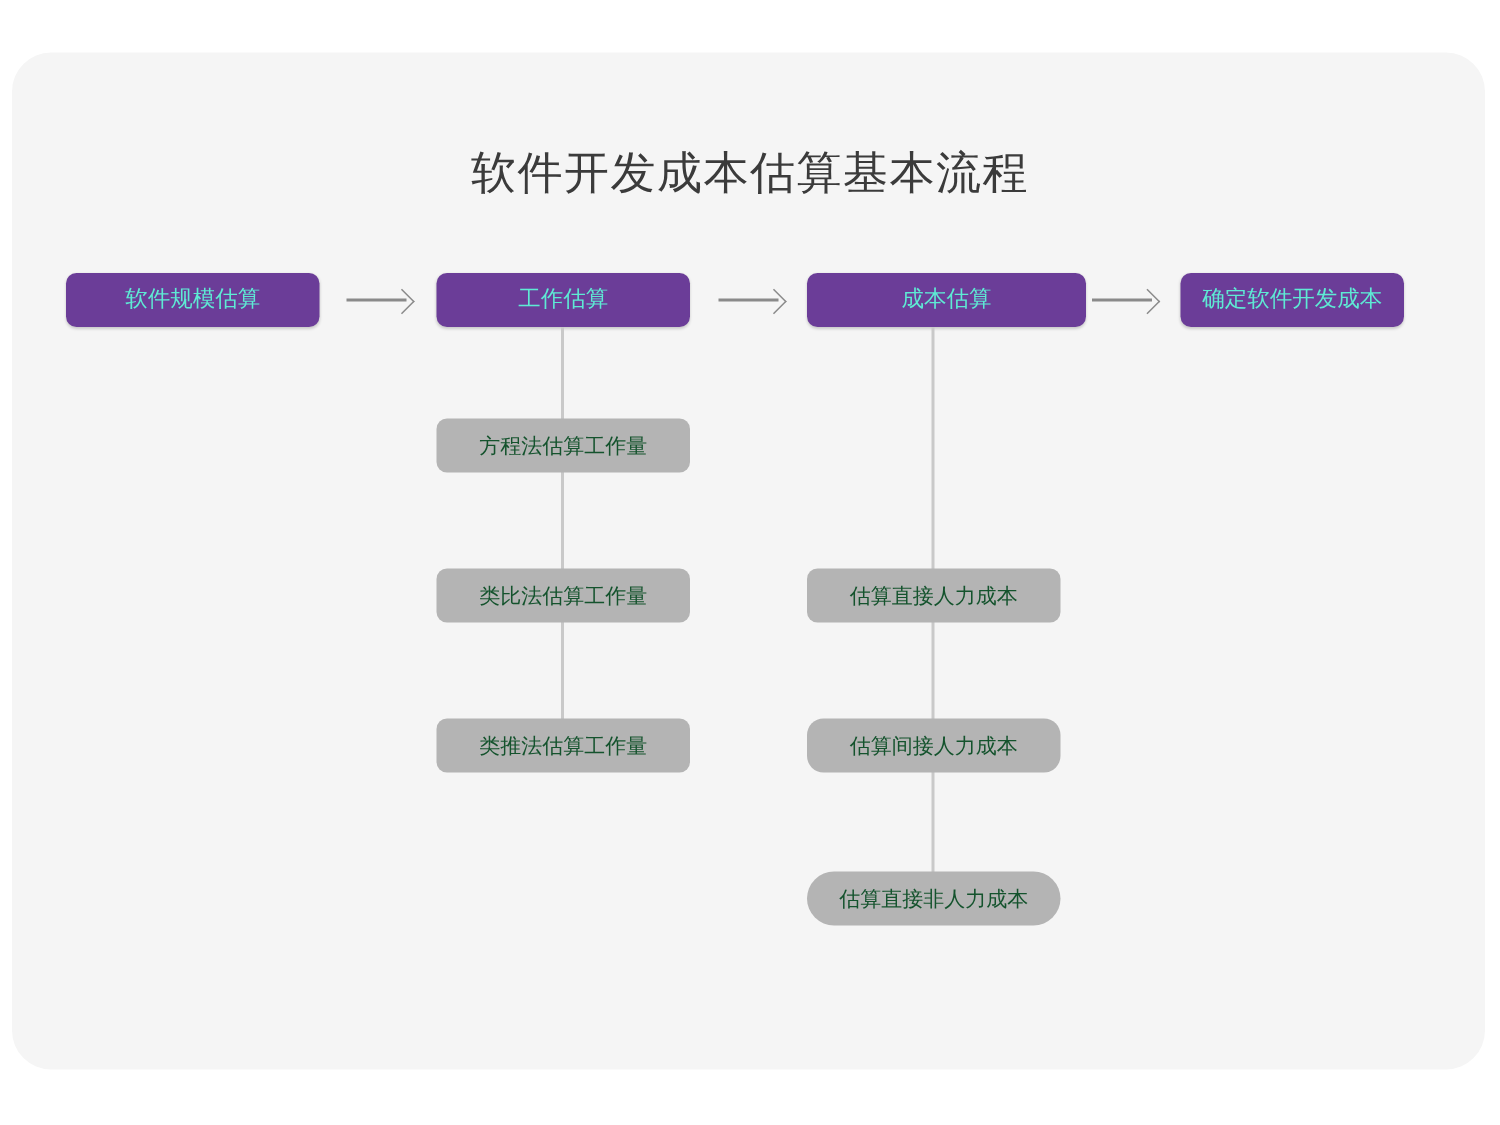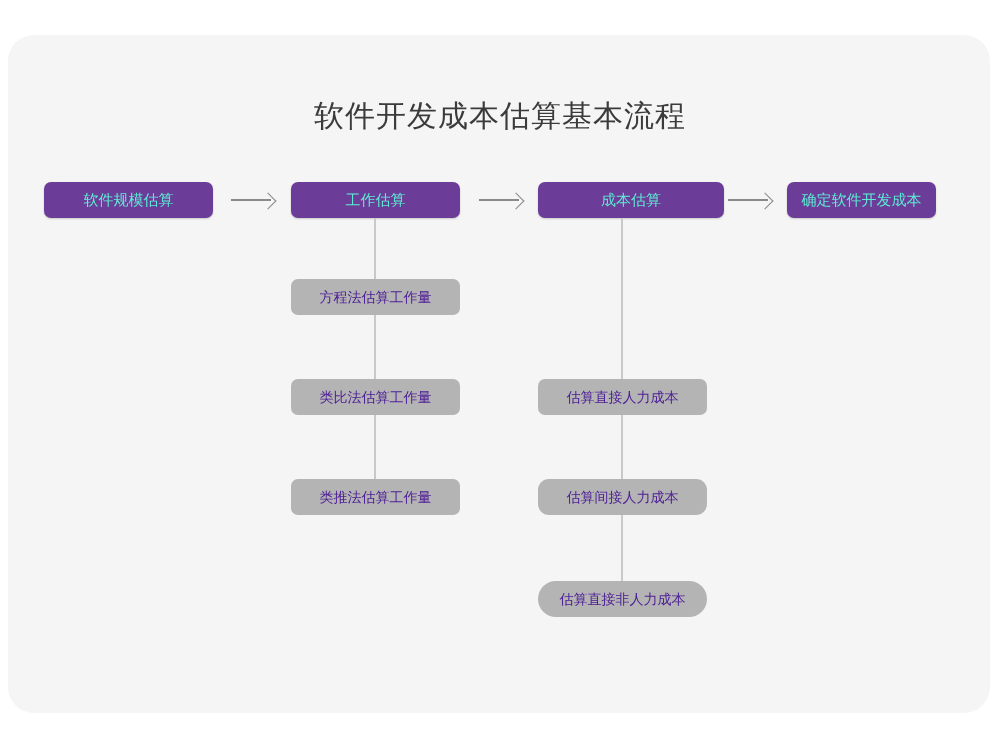--- a/index.html
+++ b/index.html
@@ -56,21 +56,21 @@
     color: #5eead4;
     white-space: nowrap;
     box-sizing: border-box;
   }
   .node.primary {
     background: #6b3d98;
     box-shadow: 0 1px 2px rgba(0,0,0,0.18);
   }
   .node.secondary {
     background: #b4b4b4;
-    color: #4c1d95;
+    color: #14532d;
     font-size: 14px;
   }
 
   
   .arrow {
     position: absolute;
     height: 14px;
   }
   .arrow .shaft {
     position: absolute;

